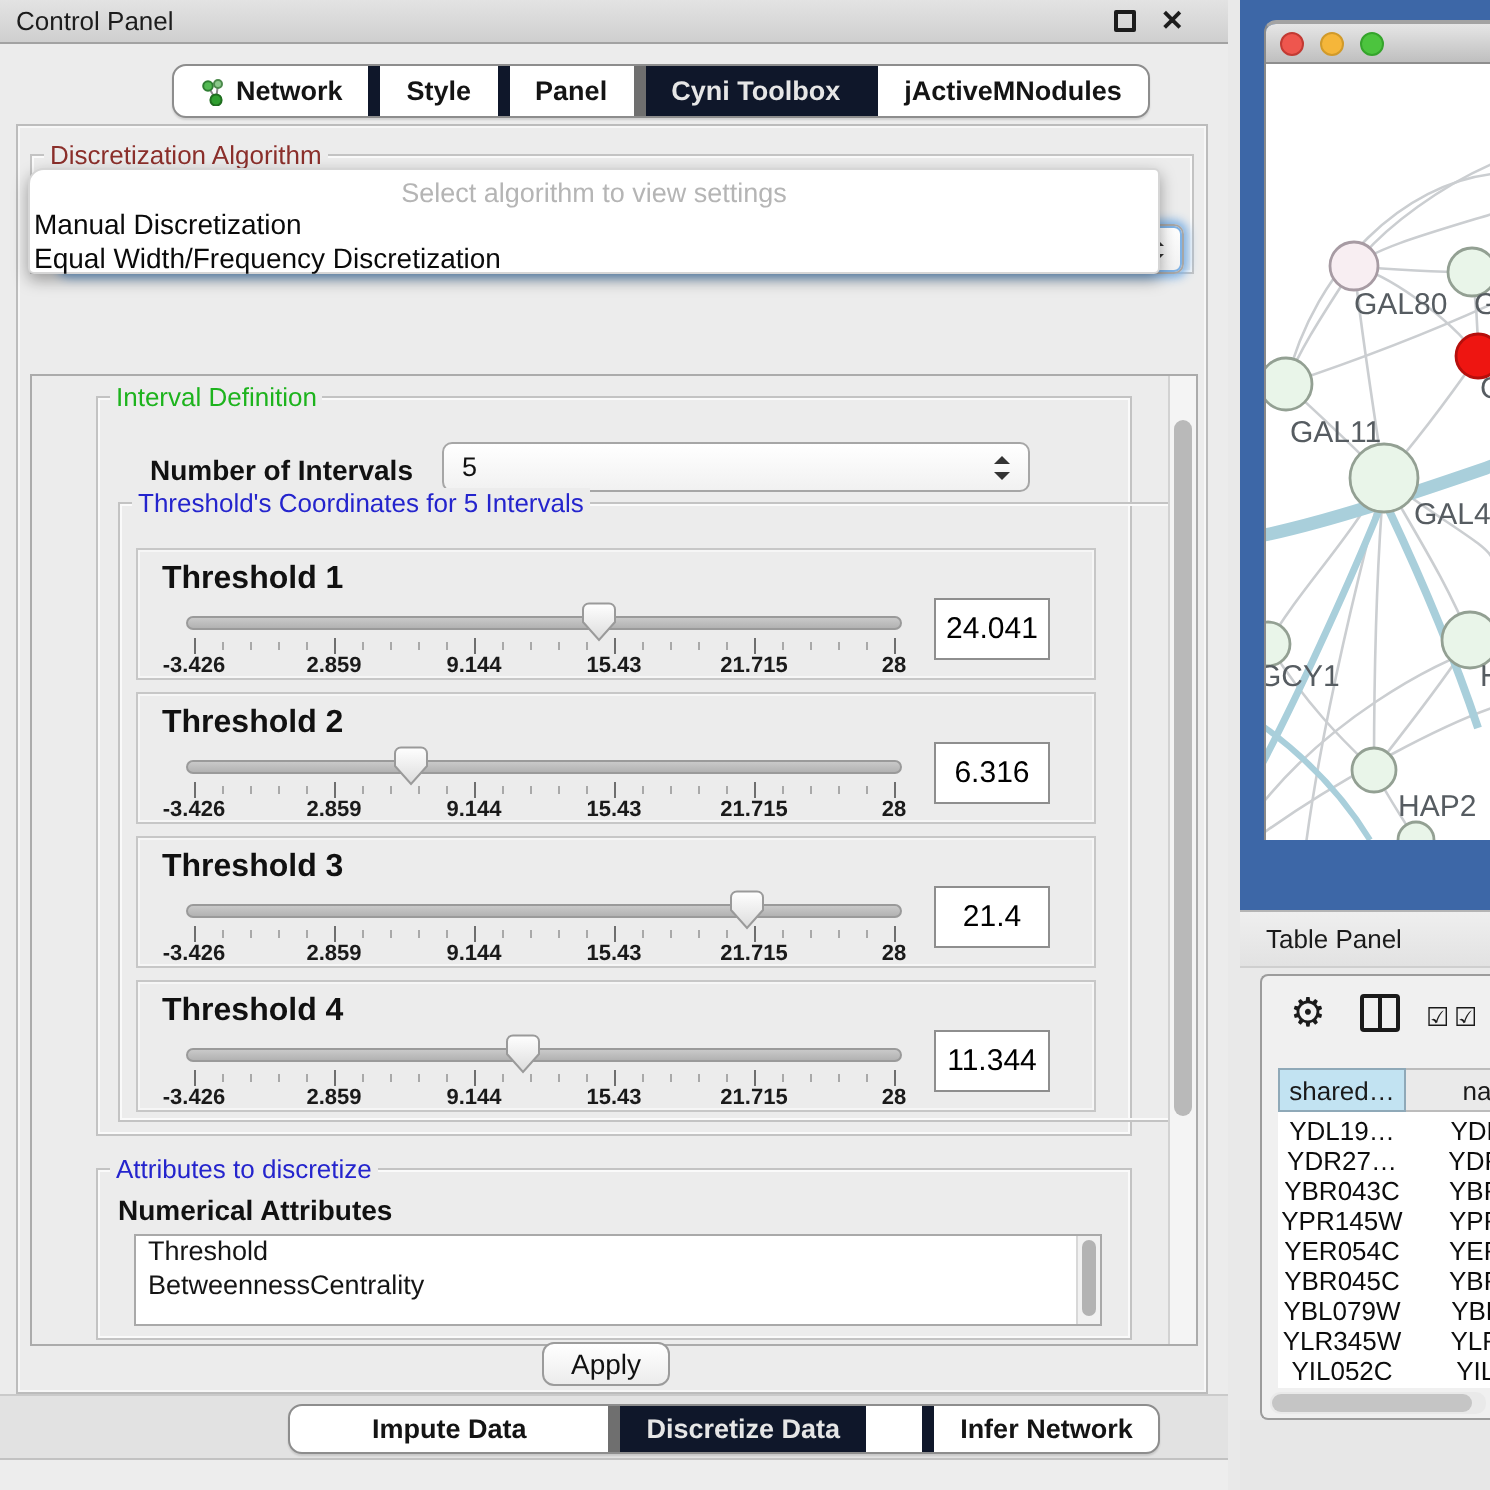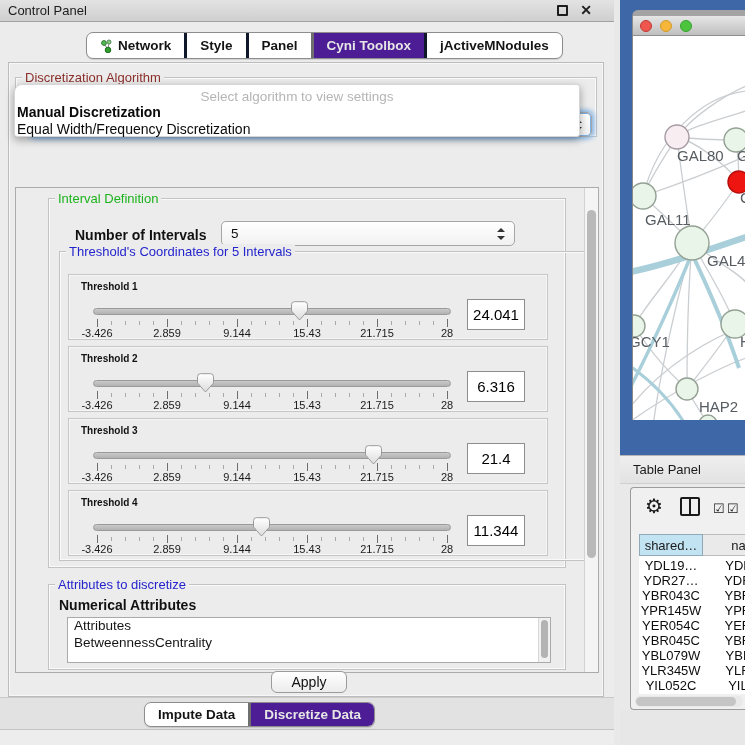--- a/index.html
+++ b/index.html
@@ -10,27 +10,27 @@
   #left-panel { position:absolute; left:0; top:0; width:614px; height:745px; background:#ececec; }
   #titlebar { position:absolute; left:0; top:0; width:614px; height:22px;
     background:linear-gradient(#e3e3e3,#cfcfcf); border-bottom:1px solid #a2a2a2;
     display:flex; align-items:center; font-size:13px; color:#1c1c1c; padding-left:8px; }
   #float-btn { position:absolute; right:46px; top:5px; width:11px; height:11px; border:2px solid #1c1c1c; border-radius:1px; }
   #close-btn { position:absolute; right:22px; top:2px; font-size:14px; font-weight:bold; color:#1c1c1c; }
 
   .seg { display:flex; background:#fff; border:1px solid #8d8d8d; border-radius:7px; overflow:hidden;
     box-shadow:0 1px 1px rgba(0,0,0,0.12);text-align:right; }
   .seg-item { padding:0 13px; font-size:13.5px; font-weight:bold; color:#141414; display:flex; align-items:center; gap:5px;
-    border-left:3px solid #0f172a; white-space:nowrap; }
+    border-left:6px solid #0f172a; white-space:nowrap; }
   .seg-item:first-child { border-left:none; }
-  .seg-item.sel { background:#4c1d95; color:#e6e6e6; border-left-color:#6f6f6f; }
+  .seg-item.sel { background:#0f172a; color:#e6e6e6; border-left-color:#6f6f6f; }
   #top-tabs { position:absolute; left:86px; top:32px; height:27px; }
   #top-tabs .seg-item { height:25px; }
   #bottom-tabs { position:absolute; left:144px; top:702px; height:25px; }
-  #bottom-tabs .seg-item { height:23px; }
+  #bottom-tabs .seg-item { height:23px;margin-left:28px; }
 
   #outer-box { position:absolute; left:8px; top:62px; width:596px; height:635px;
     border:1px solid #bcbcbc; box-shadow:inset 0 0 0 1px #f7f7f7; background:#ececec; }
 
   .group { position:absolute; border:1px solid #c3c3c3; box-shadow:inset 0 0 0 1px #fafafa; }
   .group-label { position:absolute; top:-8px; left:6px; background:#ececec; padding:0 3px; font-size:13px; }
 
   #algo-group { left:6px; top:14px; width:582px; height:60px; }
   #algo-title { color:#8b2f2b; }
   .combo { background:linear-gradient(#ffffff,#f1f1f1); border:1px solid #a6a6a6; border-radius:5px;
@@ -39,70 +39,70 @@
   .spinner:before, .spinner:after { content:""; position:absolute; left:0; border-left:4px solid transparent; border-right:4px solid transparent; }
   .spinner:before { top:0; border-bottom:4px solid #333; }
   .spinner:after { bottom:0; border-top:4px solid #333; }
   #algo-combo { left:14px; top:34px; width:562px; height:25px;
     box-shadow:0 0 5px 2px #7fb2e5, inset 0 0 0 1px #7fb2e5; }
 
   #popup { position:absolute; left:5px; top:21px; width:566px; height:53px; background:#fff;
     border:1px solid #d6d6d6; border-radius:8px 3px 3px 3px; box-shadow:0 3px 8px rgba(0,0,0,0.35); z-index:20; }
   #popup-hint { text-align:center; font-size:13.5px; color:#b5b5b5; padding-top:4px; }
   .popup-opt { font-size:14px; color:#0a0a0a; padding:0 2px 0 2px; line-height:16.5px; }
-  .popup-opt.first { font-weight:bold; }
+  .popup-opt.first { font-weight:normal; }
 
   #tabledata-group { left:6px; top:73px; width:584px; height:47px; }
   #tabledata-combo { left:8px; top:14px; width:560px; height:25px; }
 
   #scrollpane { position:absolute; left:6px; top:124px; width:584px; height:486px; border:1px solid #ababab;
     background:#ececec; overflow:hidden; }
   #vscroll { position:absolute; right:0; top:0; width:14px; height:484px; background:#f4f4f4; border-left:1px solid #d2d2d2; }
   #vscroll .thumb { position:absolute; left:2px; top:22px; width:9px; height:348px; background:#b9b9b9; border-radius:5px; }
 
   #interval-group { left:32px; top:10px; width:518px; height:370px; }
   .green-label { color:#1db31d; }
   .blue-label { color:#2424cd; }
   #noi-label { position:absolute; left:26px; top:28px; font-size:14px; font-weight:bold; color:#111; }
   #noi-combo { left:172px; top:22px; width:294px; height:25px; }
 
   #thr-group { left:10px; top:52px; width:560px; height:310px; }
   .thr-panel { position:absolute; left:8px; width:480px; height:66px; border:1px solid #c7c7c7;
     box-shadow:inset 0 0 0 1px #f6f6f6; background:#ececec; }
-  .thr-label { position:absolute; left:12px; top:6px; font-size:10px; font-weight:bold; color:#111; }
+  .thr-label { position:absolute; left:12px; top:6px; font-size:16px; font-weight:bold; color:#111; }
   .thr-track { position:absolute; left:24px; top:33px; width:358px; height:7px; border:1px solid #9a9a9a;
     border-radius:5px; background:linear-gradient(#c9c9c9,#b2b2b2); }
   .thr-thumb { position:absolute; top:26px; width:17px; height:20px; }
   .tick { position:absolute; width:1px; background:#8f8f8f; }
   .tick.minor { top:46px; height:4px; background:#a9a9a9; }
   .tick.major { top:44px; height:8px; background:#6e6e6e; }
-  .tick-label { position:absolute; top:52px; transform:translateX(-50%); font-size:11px; font-weight:normal; color:#1a1a1a; }
+  .tick-label { position:absolute; top:52px; transform:translateX(-50%); font-size:11px; font-weight:bold; color:#1a1a1a; }
   .thr-value { position:absolute; left:398px; top:24px; width:58px; height:31px; background:#fff;
     border:1px solid #8e8e8e; display:flex; align-items:center; justify-content:center; font-size:15px; color:#000; }
 
   #attrs-group { left:32px; top:396px; width:518px; height:86px; }
   #attrs-label { position:absolute; left:10px; top:12px; font-size:14px; font-weight:bold; color:#111; }
   #attr-list { position:absolute; left:18px; top:32px; width:484px; height:46px; background:#fff;
     border:1px solid #a9a9a9; overflow:hidden; }
   .attr-item { font-size:13.5px; color:#151515; line-height:16.5px; padding-left:6px; white-space:nowrap; }
   #attr-scroll { position:absolute; right:0; top:0; width:12px; height:44px; background:#f1f1f1; border-left:1px solid #d8d8d8; }
   #attr-scroll .thumb { position:absolute; left:2px; top:2px; width:7px; height:38px; background:#b3b3b3; border-radius:4px; }
 
-  #apply-btn { position:absolute; left:262px; top:608px; width:76px; height:22px;
+  #apply-btn { position:absolute; left:262px; top:608px; width:64px; height:22px;
     background:linear-gradient(#ffffff,#ececec); border:1px solid #9b9b9b; border-radius:6px;
     font-size:14px; color:#111; display:flex; align-items:center; justify-content:center; }
 
   #bottom-strip { position:absolute; left:0; top:697px; width:614px; height:48px; background:#e2e2e2;
     border-top:1px solid #cacaca; }
   #bottom-strip2 { position:absolute; left:0; top:729px; width:614px; height:16px; background:#ededed; border-top:1px solid #c2c2c2; }
 
   
   #net-frame { position:absolute; left:620px; top:0; width:125px; height:455px; background:#3d67a7; }
   #net-window { position:absolute; left:12px; top:10px; width:113px; height:410px; border-radius:6px 0 0 0;
-    overflow:hidden; border-left:1px solid #8a8a8a; border-top:6px solid #a3a3a3; }
+    overflow:hidden; border-left:1px solid #8a8a8a; border-top:2px solid #a3a3a3; }
   #net-titlebar { height:20px; background:linear-gradient(#e6e6e6,#bfbfbf); border-bottom:1px solid #8e8e8e;
     display:flex; align-items:center; gap:8px; padding-left:7px; }
   .light { width:12px; height:12px; border-radius:50%; }
   #net-canvas-wrap { width:113px; height:390px; background:#fff; }
 
   #tp-header { position:absolute; left:620px; top:455px; width:125px; height:29px;
     background:linear-gradient(#efefef,#e2e2e2); border-top:1px solid #b5b5b5; border-bottom:1px solid #cfcfcf;
     display:flex; align-items:center; padding-left:13px; font-size:13px; color:#1a1a1a; }
   #tp-box { position:absolute; left:630px; top:487px; width:115px; height:223px; background:#f0f0f0;
     border:1px solid #9c9c9c; border-right:none; border-radius:4px 0 0 4px; }
@@ -376,21 +376,21 @@
                 </div>
               </div>
           </div>
         </div>
 
         <div id="attrs-group" class="group">
           <span class="group-label blue-label">Attributes to discretize</span>
           <span id="attrs-label">Numerical Attributes</span>
           <div id="attr-list">
             <div id="attr-items">
-                <div class="attr-item">Attributes</div>
+                <div class="attr-item">Threshold</div>
                 <div class="attr-item">BetweennessCentrality</div>
               </div>
             <div id="attr-scroll">
                 <div class="thumb"></div>
               </div>
           </div>
         </div>
 
         <div id="vscroll">
             <div class="thumb"></div>
@@ -401,20 +401,23 @@
     </div>
 
     <div id="bottom-strip"></div>
     <div id="bottom-strip2"></div>
     <div id="bottom-tabs" class="seg">
         <span class="seg-item">
           <span>Impute Data</span>
         </span>
         <span class="seg-item sel">
           <span>Discretize Data</span>
+        </span>
+        <span class="seg-item">
+          <span>Infer Network</span>
         </span>
       </div>
   </div>
 
   <div id="net-frame">
     <div id="net-window">
       <div id="net-titlebar">
         <span class="light" style="background:#ee564e;border:1px solid #c23a33;"></span>
         <span class="light" style="background:#f5b63a;border:1px solid #d19a2a;"></span>
         <span class="light" style="background:#4cc43e;border:1px solid #35a42c;"></span>

